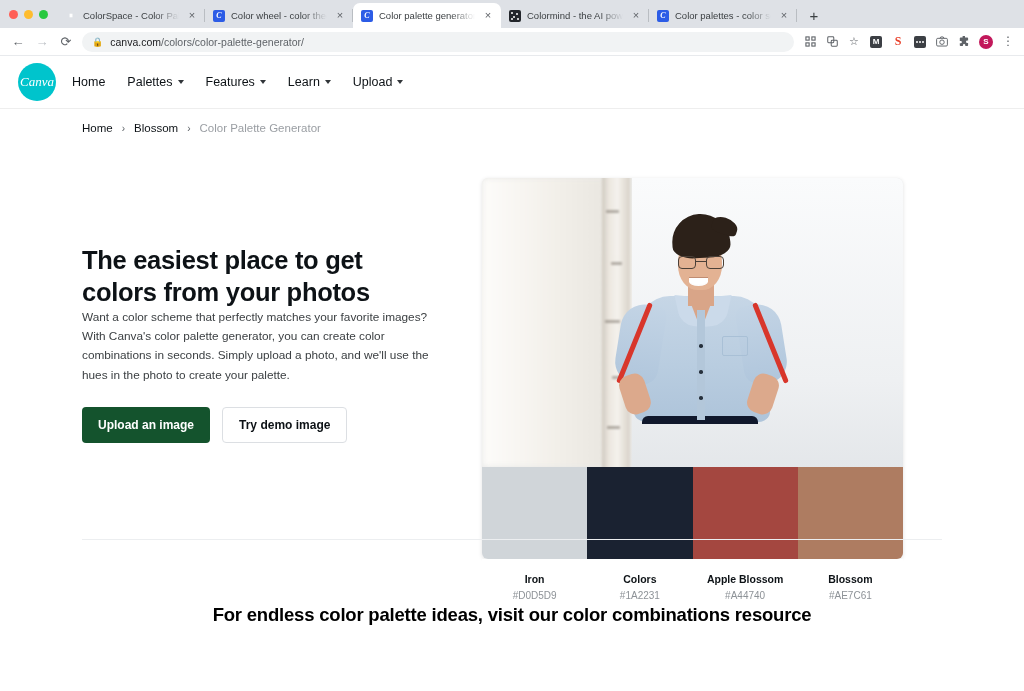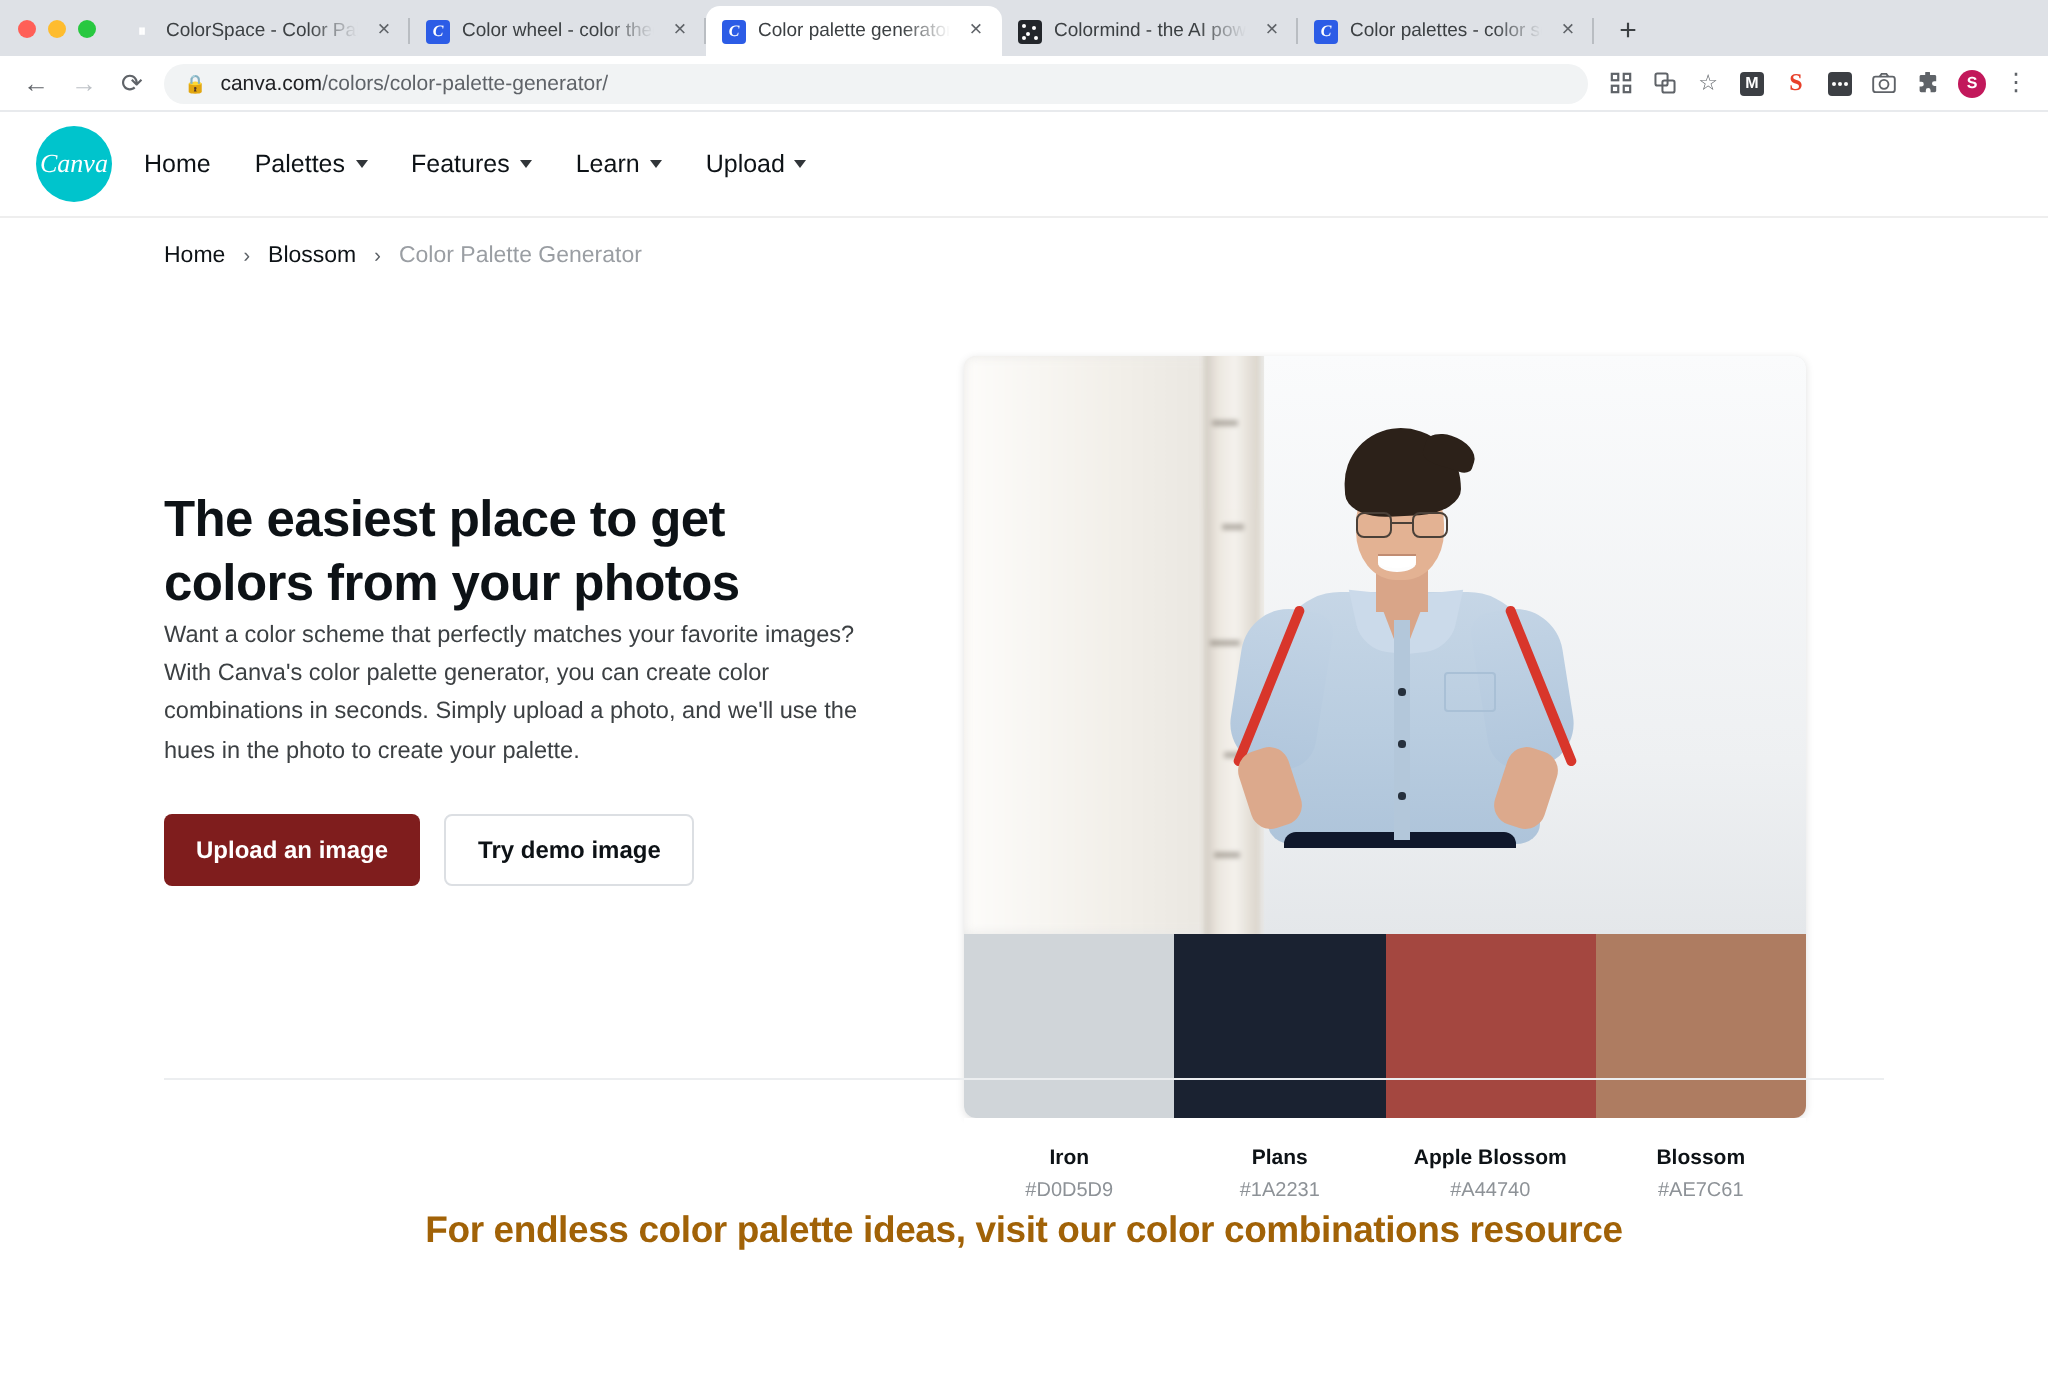--- a/index.html
+++ b/index.html
@@ -210,21 +210,21 @@
     letter-spacing: -0.3px;
   }
   .hero-desc {
     font-size: 11.8px;
     line-height: 1.62;
     color: #3c4043;
     max-width: 348px;
   }
   .hero-btns { margin-top: 22px; display: flex; gap: 12px; }
   .btn-upload {
-    background: #7f1d1d; color: #fff;
+    background: #14532d; color: #fff;
     border: none; border-radius: 4px;
     padding: 10px 16px;
     font-size: 12px; font-weight: bold;
   }
   .btn-demo {
     background: #fff; color: #0d1216;
     border: 1px solid #dcdfe3; border-radius: 4px;
     padding: 10px 16px;
     font-size: 12px; font-weight: bold;
   }
@@ -370,21 +370,21 @@
 
   .divider {
     position: absolute;
     left: 82px; right: 82px; top: 483px;
     border-top: 1px solid #eceef0;
   }
   .bottom-heading {
     position: absolute;
     left: 0; right: 0; top: 548px;
     text-align: center;
-    font-size: 18.5px; font-weight: bold; color: #a16207;
+    font-size: 18.5px; font-weight: bold; color: #000000;
     letter-spacing: -0.2px;
   }
 </style>
 </head>
 <body>
 
 <div class="browser">
 
   <div class="tabstrip">
     <div class="traffic">
@@ -589,21 +589,21 @@
             <div class="swatch" style="background: rgb(174, 124, 97);"></div>
           </div>
         </div>
 
         <div class="labels" style="width:421px">
           <div class="label">
             <div class="name">Iron</div>
             <div class="hex">#D0D5D9</div>
           </div>
           <div class="label">
-            <div class="name">Plans</div>
+            <div class="name">Colors</div>
             <div class="hex">#1A2231</div>
           </div>
           <div class="label">
             <div class="name">Apple Blossom</div>
             <div class="hex">#A44740</div>
           </div>
           <div class="label">
             <div class="name">Blossom</div>
             <div class="hex">#AE7C61</div>
           </div>

